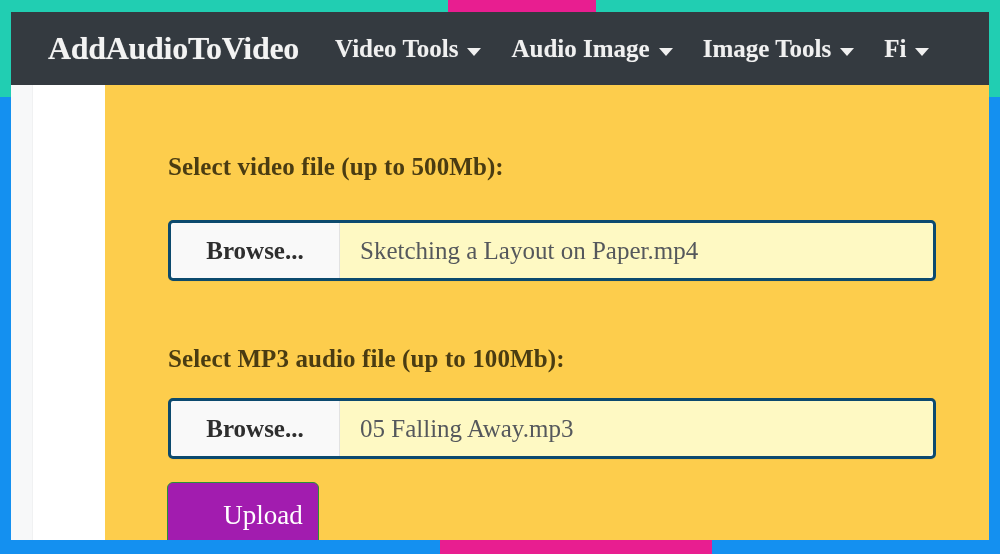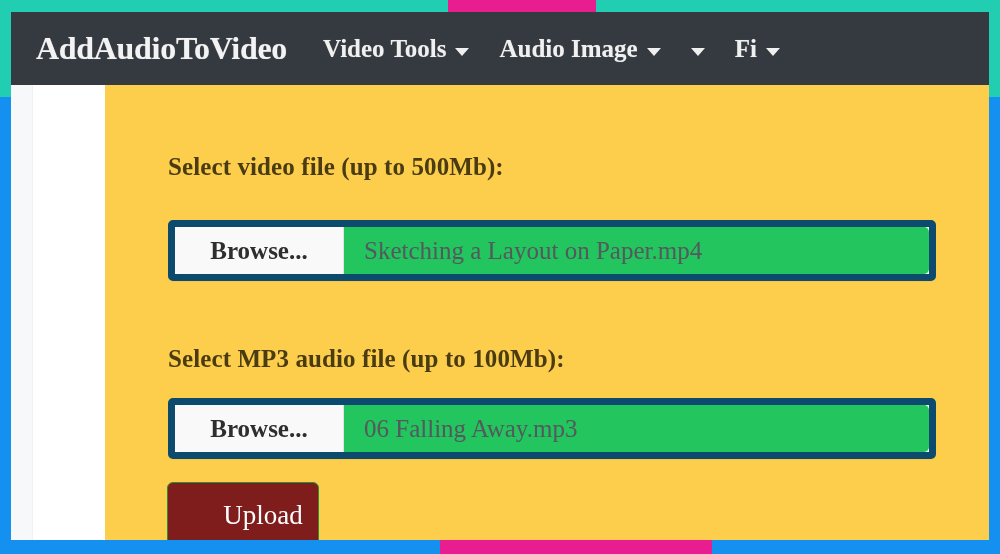--- a/index.html
+++ b/index.html
@@ -47,21 +47,21 @@
   
   #navbar {
     position: absolute;
     left: 0;
     top: 0;
     width: 978px;
     height: 73px;
     background: #343a40;
     display: flex;
     align-items: center;
-    padding-left: 25px;
+    padding-left: 37px;
     white-space: nowrap;
     overflow: hidden;
   }
 
   #brand {
     color: #f3f3f3;
     font-size: 32px;
     font-weight: 700;
     letter-spacing: -0.3px;
     margin-right: 36px;
@@ -128,21 +128,21 @@
 
   #label-video { left: 63px; top: 68px; }
   #label-audio { left: 63px; top: 260px; }
 
   .file-input {
     position: absolute;
     left: 63px;
     width: 768px;
     height: 61px;
     background: #fefefe;
-    border: 7px solid #0c4a6e;
+    border: 3px solid #0c4a6e;
     border-radius: 5px;
     display: flex;
     align-items: stretch;
     box-shadow: 0 1px 1px rgba(0,0,0,0.03);
   }
 
   #file-input-video { top: 135px; }
   #file-input-audio { top: 313px; }
 
   .browse-button {
@@ -158,33 +158,33 @@
     font-weight: 700;
   }
 
   .file-name {
     flex: 1;
     display: flex;
     align-items: center;
     padding-left: 20px;
     color: #55585c;
     font-size: 25px;
-    background: #22c55e;
+    background: #fef9c3;
     border-radius: 0 5px 5px 0;
     overflow: hidden;
     white-space: nowrap;
   }
 
   #upload-button {
     position: absolute;
     left: 62px;
     top: 397px;
     width: 152px;
     height: 67px;
-    background: #7f1d1d;
+    background: #a21caf;
     border: 1px solid #2a8f38;
     border-radius: 6px;
     color: #ffffff;
     font-family: "Liberation Serif", "DejaVu Serif", serif;
     font-size: 27px;
     font-weight: 400;
     display: flex;
     align-items: center;
     justify-content: center;
     cursor: pointer;
@@ -215,20 +215,21 @@
       <span class="nav-label">Video Tools</span>
       <span class="caret"></span>
     </div>
 
     <div class="nav-item">
       <span class="nav-label">Audio Image</span>
       <span class="caret"></span>
     </div>
 
     <div class="nav-item">
+      <span class="nav-label">Image Tools</span>
       <span class="caret"></span>
     </div>
 
     <div class="nav-item">
       <span class="nav-label">Fi</span>
       <span class="caret"></span>
     </div>
 
   </div>
 
@@ -242,20 +243,20 @@
 
       <div class="file-input" id="file-input-video">
         <div class="browse-button">Browse...</div>
         <div class="file-name">Sketching a Layout on Paper.mp4</div>
       </div>
 
       <div class="field-label" id="label-audio">Select MP3 audio file (up to 100Mb):</div>
 
       <div class="file-input" id="file-input-audio">
         <div class="browse-button">Browse...</div>
-        <div class="file-name">06 Falling Away.mp3</div>
+        <div class="file-name">05 Falling Away.mp3</div>
       </div>
 
       <button id="upload-button">Upload</button>
 
     </div>
   </div>
 </div>
 
 </body></html>

